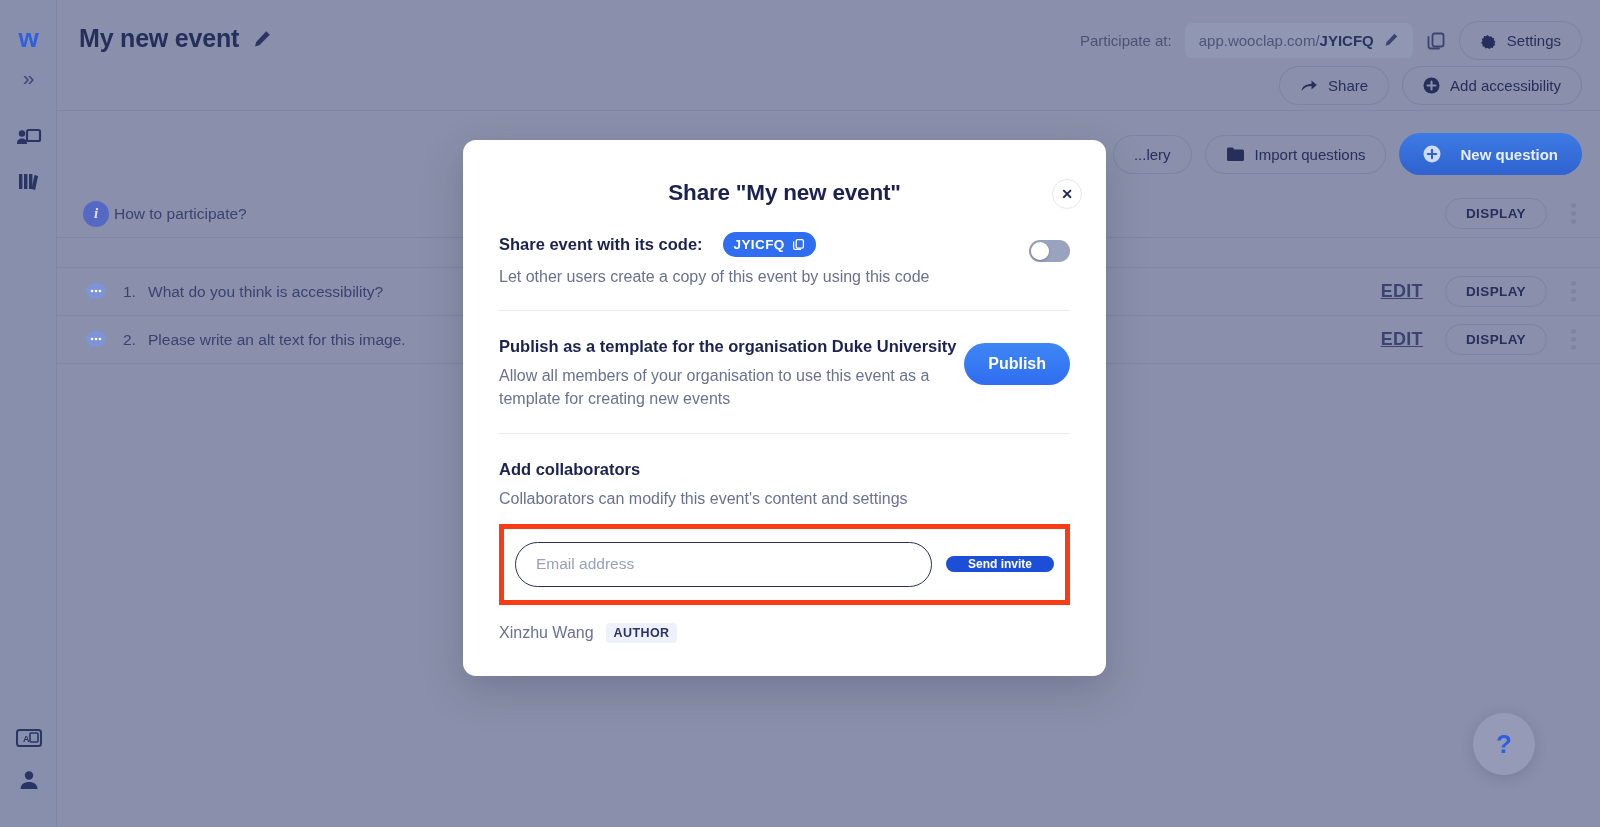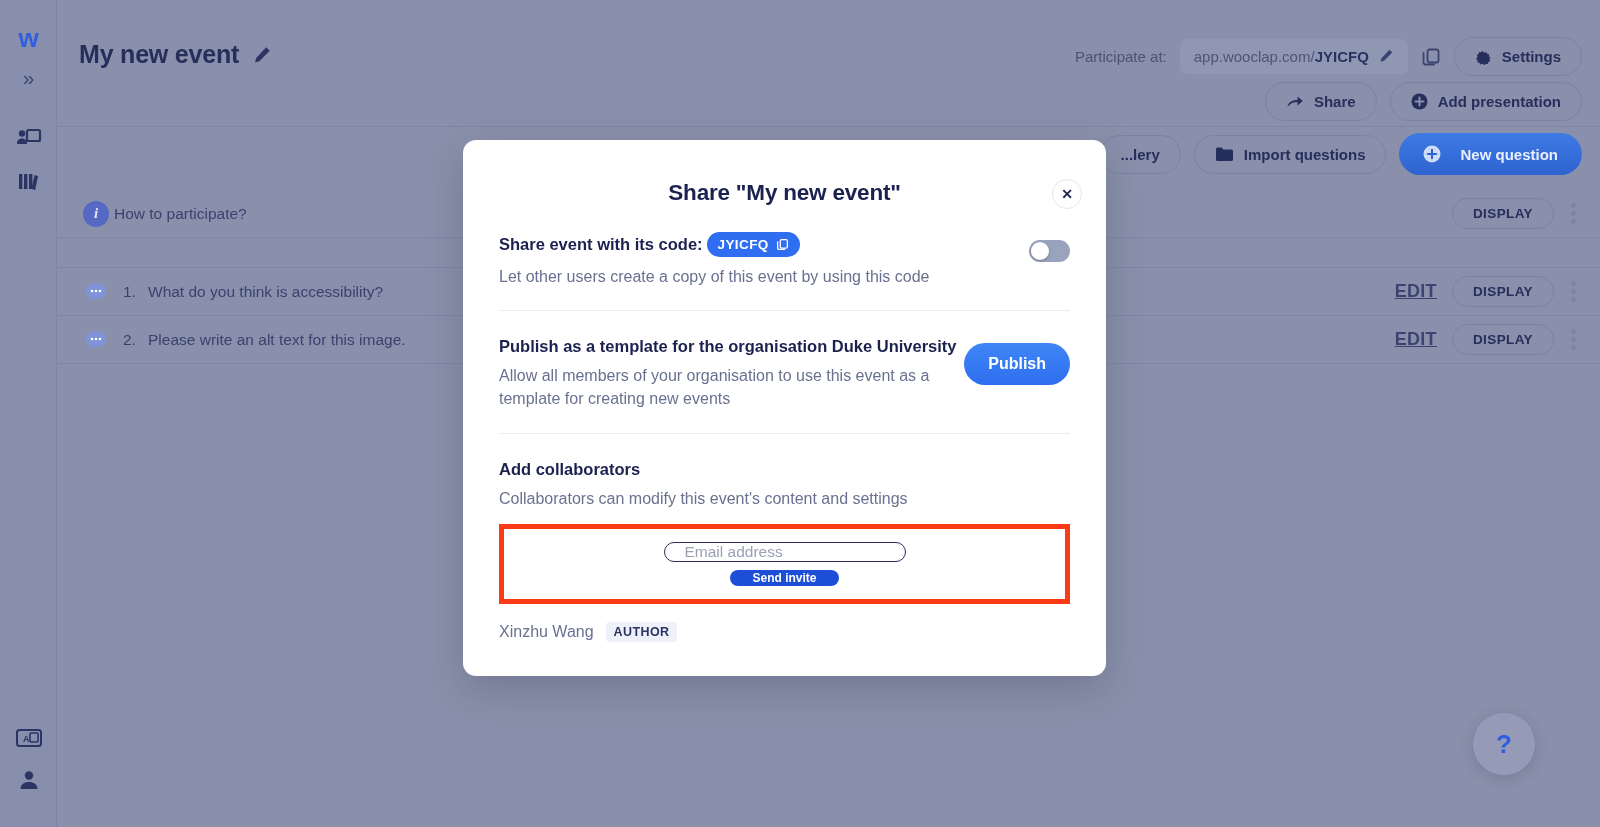--- a/index.html
+++ b/index.html
@@ -29,21 +29,21 @@
   }
   #rail-logo { top: 22px; font-size: 26px; font-weight: bold; color: #2f5fe0; height: 32px; }
   #rail-expand { top: 62px; height: 32px; font-size: 21px; color: #3a4270; }
   #rail-present { top: 124px; height: 30px; }
   #rail-library { top: 166px; height: 30px; }
   #rail-lang { top: 723px; height: 30px; }
   #rail-user { top: 765px; height: 30px; }
 
   
   #header {
-    position: absolute; left: 57px; top: 16px; right: 0; height: 111px;
+    position: absolute; left: 57px; top: 0; right: 0; height: 111px;
     border-bottom: 1px solid #7e86a6;
   }
   #event-title-row {
     position: absolute; left: 22px; top: 24px;
     display: flex; align-items: center; gap: 14px;
   }
   #event-title {
     font-size: 25px; font-weight: bold; color: #262e5c; letter-spacing: -0.2px;
   }
   #title-edit-icon { color: #2c3463; display: flex; }
@@ -68,21 +68,21 @@
     background: #9097b3; border-radius: 7px; padding: 9px 14px;
     display: flex; align-items: flex-start; gap: 10px;
   }
   #participate-url { font-size: 15px; color: #4e5578; }
   #participate-url b { color: #2b3360; }
   #copy-link-icon { color: #3b4370; display: flex; }
 
   .pill-btn {
     border: 1.5px solid #7b83a4; border-radius: 22px;
     padding: 10px 20px; display: flex; align-items: center; gap: 10px;
-    font-size: 15px; font-weight: bold; color: #262e5c; background: transparent;
+    font-size: 15px; font-weight: normal; color: #262e5c; background: transparent;
     white-space: nowrap;
   }
   #actions-row {
     position: absolute; right: 18px; top: 66px;
     display: flex; align-items: center; gap: 13px;
   }
 
   
   #toolbar {
     position: absolute; right: 18px; top: 133px;
@@ -99,21 +99,21 @@
   #question-list { position: absolute; left: 57px; right: 0; top: 190px; }
   .q-row {
     height: 48px; display: flex; align-items: center;
     border-bottom: 1px solid #7f87a6; padding: 0 22px 0 26px;
   }
   .q-spacer { height: 30px; border-bottom: 1px solid #7f87a6; }
   .q-icon { width: 26px; height: 26px; display: flex; align-items: center; justify-content: center; flex: 0 0 auto; }
   .q-icon.info { background: #5468c4; border-radius: 50%; color: #dfe4f7; font-size: 15px; font-weight: bold; font-style: italic; font-family: "Liberation Serif", serif; }
   .q-num { font-size: 15.5px; color: #3a4270; margin-left: 14px; min-width: 20px; }
   .q-text { font-size: 15.5px; color: #3a4270; margin-left: 5px; }
-  .q-right { margin-left: auto; display: flex; align-items: center; gap: 15px; }
+  .q-right { margin-left: auto; display: flex; align-items: center; gap: 22px; }
   .q-edit { font-size: 18px; font-weight: bold; color: #3b4370; letter-spacing: 0.3px; text-decoration: underline; }
   .q-display {
     border: 1.5px solid #7b83a4; border-radius: 18px; padding: 7px 20px;
     font-size: 13.5px; font-weight: bold; color: #262e5c; letter-spacing: 0.4px;
   }
   .q-more { display: flex; flex-direction: column; gap: 3px; padding: 4px 2px; }
   .q-more i { width: 5px; height: 5px; border-radius: 50%; background: #7c84a3; display: block; }
 
   
   #help-fab {
@@ -142,21 +142,21 @@
     width: 30px; height: 30px; border-radius: 50%;
     border: 1.5px solid #e4e7ef; background: #fff;
     display: flex; align-items: center; justify-content: center;
     color: #1c2250; font-size: 14px; font-weight: bold;
   }
 
   .sect { padding-top: 26px; }
   .sect-divider { border-top: 1px solid #e9ebf2; margin-top: 22px; }
 
   .row-head {
-    display: flex; align-items: center; gap: 4px;
+    display: flex; align-items: center; gap: 20px;
   }
   .sect-title { font-size: 16.5px; font-weight: bold; color: #1c2250; }
   .sect-sub { font-size: 16px; color: #6a7190; margin-top: 8px; line-height: 1.45; }
 
   #code-badge {
     background: #2f6ef0; color: #fff; border-radius: 13px;
     padding: 5px 11px; display: inline-flex; align-items: center; gap: 7px;
     font-size: 13.5px; font-weight: bold; letter-spacing: 0.4px;
   }
   #share-code-row { position: relative; }
@@ -174,22 +174,22 @@
   #publish-desc { width: 455px; }
   #publish-btn {
     position: absolute; right: 0; top: 32px;
     background: linear-gradient(180deg,#3f86f5,#2f6ef0);
     color: #fff; border: none; border-radius: 21px;
     padding: 12px 24px; font-size: 16px; font-weight: bold;
   }
 
   #collab-input-wrap {
     position: relative; margin-top: 14px;
-    display: flex; align-items: center; gap: 8px;
-    border: 5px solid #fb3b15; padding: 13px 11px; flex-direction: column;
+    display: flex; align-items: center; gap: 14px;
+    border: 5px solid #fb3b15; padding: 13px 11px;
   }
   #email-input {
     flex: 1; height: 45px; border-radius: 23px;
     border: 1.8px solid #2a3059; background: #fff;
     padding: 0 20px; font-size: 15.5px; color: #1c2250;
     font-family: "Liberation Sans", sans-serif; outline: none;
   }
   #email-input::placeholder { color: #9aa0b6; }
   #send-invite-btn {
     background: #1d4ed8; color: #fff; border: none;
@@ -288,21 +288,21 @@
         </span>
         <span>Share</span>
       </button>
       <button class="pill-btn">
         <span style="display:flex">
           <svg width="17" height="17" viewBox="0 0 17 17">
               <circle cx="8.5" cy="8.5" r="8" fill="currentColor"></circle>
               <path d="M8.5 4.5v8M4.5 8.5h8" stroke="#8a90ab" stroke-width="2" stroke-linecap="round"></path>
             </svg>
         </span>
-        <span>Add presentation</span>
+        <span>Add accessibility</span>
       </button>
     </div>
   </div>
 
   <div id="toolbar">
     <button class="pill-btn">...lery</button>
     <button class="pill-btn">
       <span style="display:flex">
         <svg width="19" height="16" viewBox="0 0 19 16" fill="currentColor">
             <path d="M1 3a1.5 1.5 0 011.5-1.5h4.2L8.4 3.6h8.1A1.5 1.5 0 0118 5.1v8.4A1.5 1.5 0 0116.5 15h-14A1.5 1.5 0 011 13.5z"></path>

